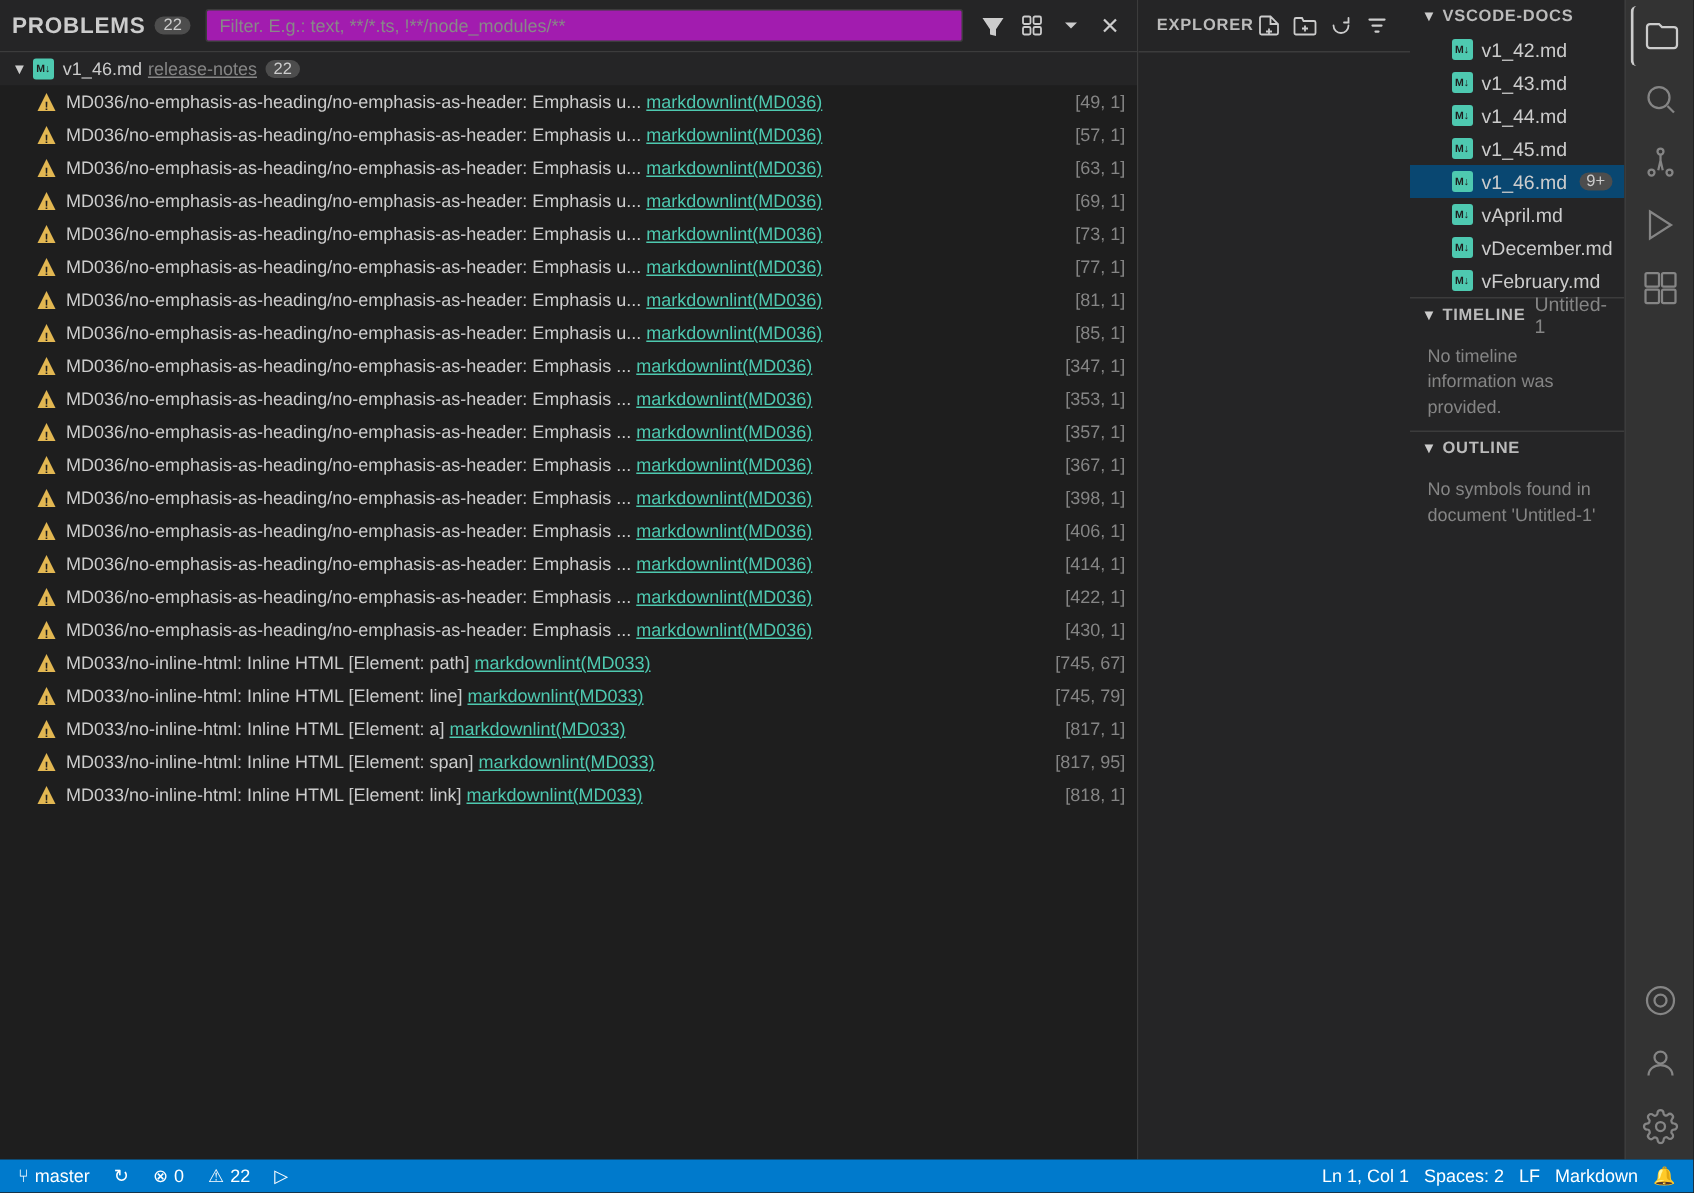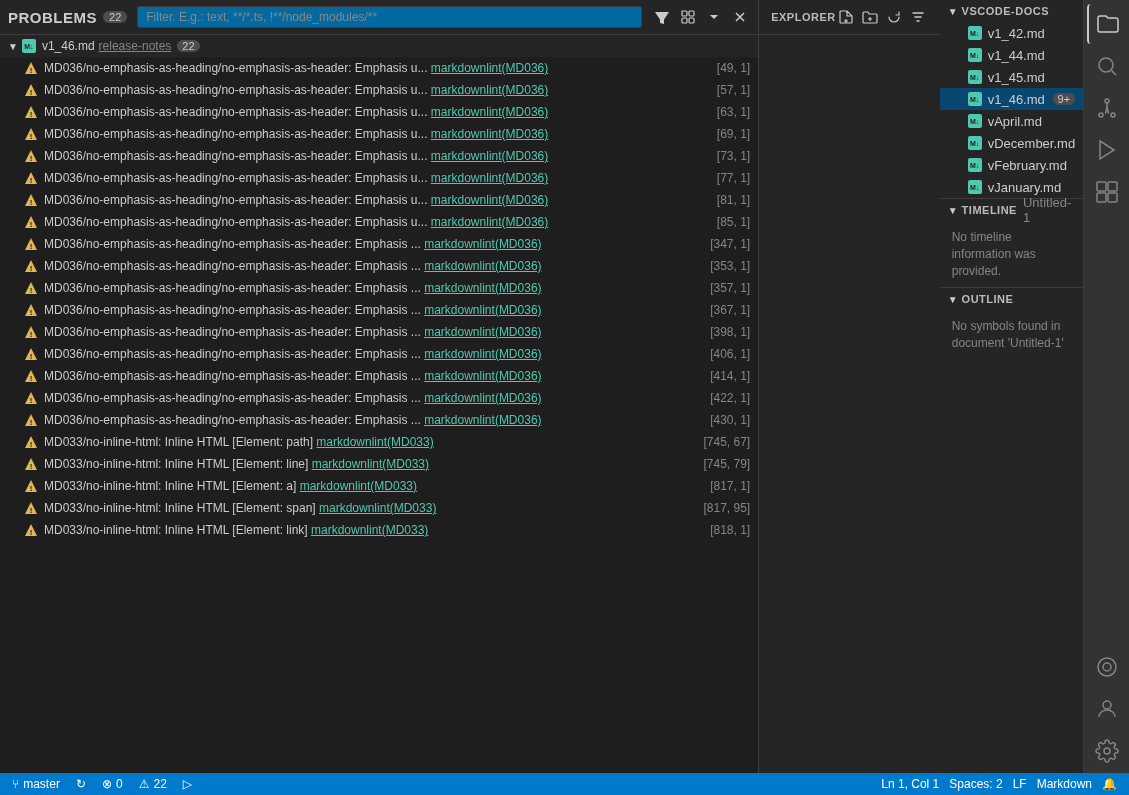--- a/index.html
+++ b/index.html
@@ -58,21 +58,21 @@
       text-align: center;
     }
 
     .problems-filter {
       flex: 1;
       margin-left: 4px;
     }
 
     .problems-filter input {
       width: 100%;
-      background: #0369a1;
+      background: #a21caf;
       border: 1px solid #3c3c3c;
       color: #cccccc;
       padding: 3px 8px;
       font-size: 12px;
       border-radius: 2px;
       outline: none;
     }
 
     .problems-filter input::placeholder {
       color: #888888;
@@ -689,20 +689,24 @@
         <span class="section-name">VSCODE-DOCS</span>
       </div>
 
       <div id="file-tree">
           <div class="file-tree-item">
             <span class="file-md-icon">M↓</span>
             <span class="file-name">v1_42.md</span>
           </div>
           <div class="file-tree-item">
             <span class="file-md-icon">M↓</span>
+            <span class="file-name">v1_43.md</span>
+          </div>
+          <div class="file-tree-item">
+            <span class="file-md-icon">M↓</span>
             <span class="file-name">v1_44.md</span>
           </div>
           <div class="file-tree-item">
             <span class="file-md-icon">M↓</span>
             <span class="file-name">v1_45.md</span>
           </div>
           <div class="file-tree-item active">
             <span class="file-md-icon">M↓</span>
             <span class="file-name">v1_46.md</span>
             <span class="file-badge">9+</span>
@@ -711,24 +715,20 @@
             <span class="file-md-icon">M↓</span>
             <span class="file-name">vApril.md</span>
           </div>
           <div class="file-tree-item">
             <span class="file-md-icon">M↓</span>
             <span class="file-name">vDecember.md</span>
           </div>
           <div class="file-tree-item">
             <span class="file-md-icon">M↓</span>
             <span class="file-name">vFebruary.md</span>
-          </div>
-          <div class="file-tree-item">
-            <span class="file-md-icon">M↓</span>
-            <span class="file-name">vJanuary.md</span>
           </div>
         </div>
 
       <div class="timeline-section">
         <div class="timeline-header section-header">
           <span class="section-chevron">▼</span>
           <span class="section-name">TIMELINE</span>
           <span style="color:#858585;font-size:13px;margin-left:6px;">Untitled-1</span>
         </div>
         <div class="timeline-empty">No timeline information was provided.</div>

